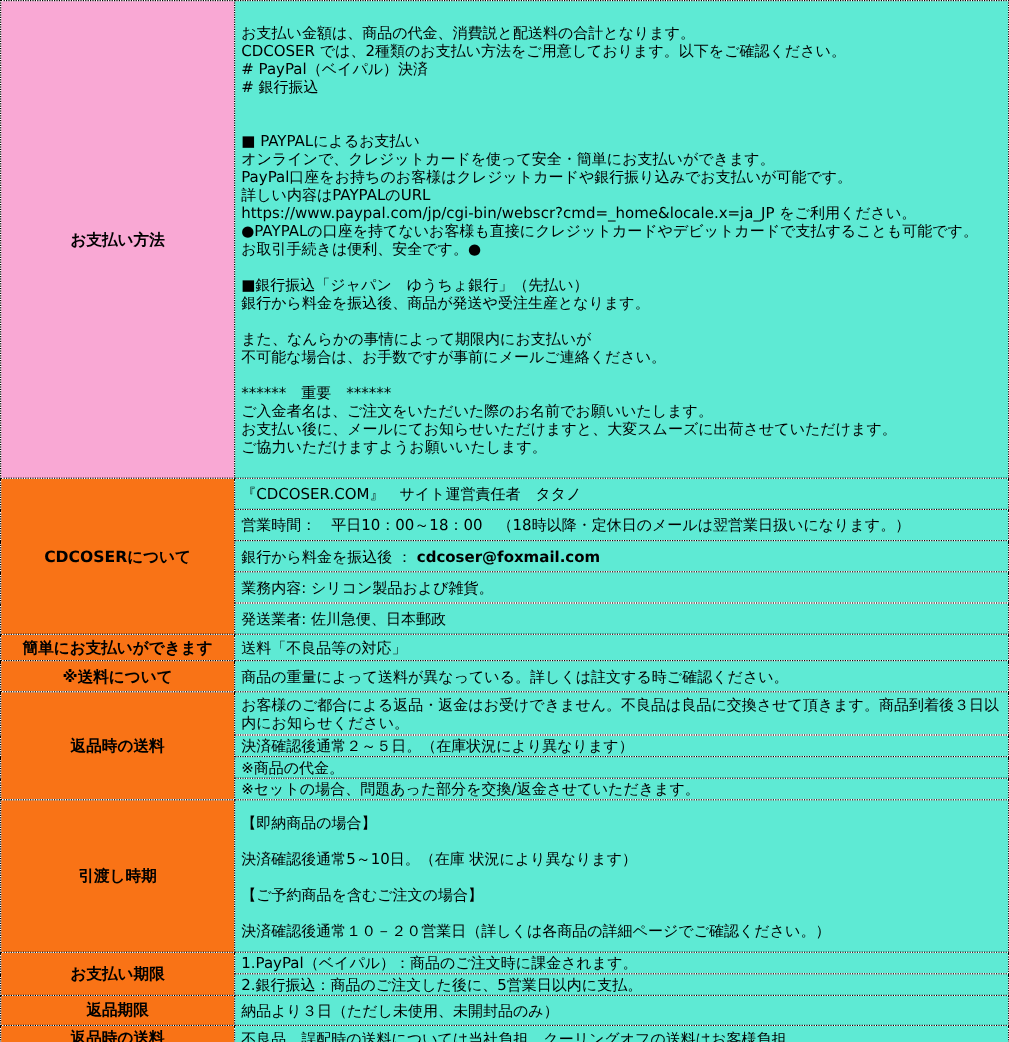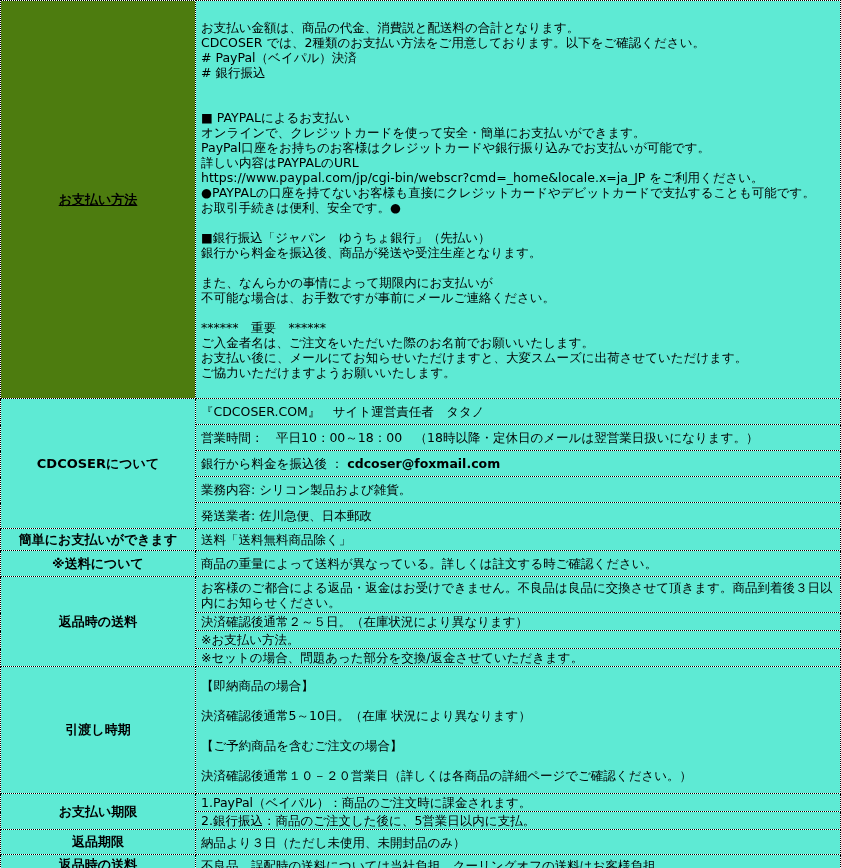--- a/index.html
+++ b/index.html
@@ -9,28 +9,28 @@
     border-collapse:collapse;
     table-layout:fixed;
     border-bottom:3px solid #4d4d4d;
   }
   table.info th, table.info td{
     border:1px dotted #000;
     overflow:hidden;
   }
   table.info th{
     width:190px;
-    background:#5eead4;
+    background:#f97316;
     font-weight:bold;
     font-size:13px;
     text-align:center;
     vertical-align:middle;
     padding:1px 2px;
   }
-  table.info th.white{background:#4d7c0f;text-decoration:underline;}
+  table.info th.white{background:#f9a8d4;}
   table.info td{
     background:#5eead4;
     font-size:12.5px;
     line-height:15px;
     vertical-align:middle;
     padding:1px 5px;
   }
   td.pre{white-space:pre-line;}
   td.top{vertical-align:top;padding-top:2px;}
   tr.h398{height:398px;}
@@ -92,37 +92,37 @@
   </tr>
   <tr class="h26">
     <td>業務内容: シリコン製品および雑貨。</td>
   </tr>
   <tr class="h26">
     <td>発送業者: 佐川急便、日本郵政</td>
   </tr>
 
   <tr class="h22">
     <th>簡単にお支払いができます</th>
-    <td>送料「送料無料商品除く」</td>
+    <td>送料「不良品等の対応」</td>
   </tr>
 
   <tr class="h26">
     <th>※送料について</th>
     <td>商品の重量によって送料が異なっている。詳しくは註文する時ご確認ください。</td>
   </tr>
 
   <tr class="h36">
     <th rowspan="4">返品時の送料</th>
     <td class="small">お客様のご都合による返品・返金はお受けできません。不良品は良品に交換させて頂きます。商品到着後３日以内にお知らせください。</td>
   </tr>
   <tr class="h16">
     <td class="small">決済確認後通常２～５日。（在庫状況により異なります）</td>
   </tr>
   <tr class="h15">
-    <td class="small">※お支払い方法。</td>
+    <td class="small">※商品の代金。</td>
   </tr>
   <tr class="h16">
     <td class="small">※セットの場合、問題あった部分を交換/返金させていただきます。</td>
   </tr>
 
   <tr class="h127">
     <th>引渡し時期</th>
     <td class="pre">【即納商品の場合】
 
 決済確認後通常5～10日。（在庫 状況により異なります）

